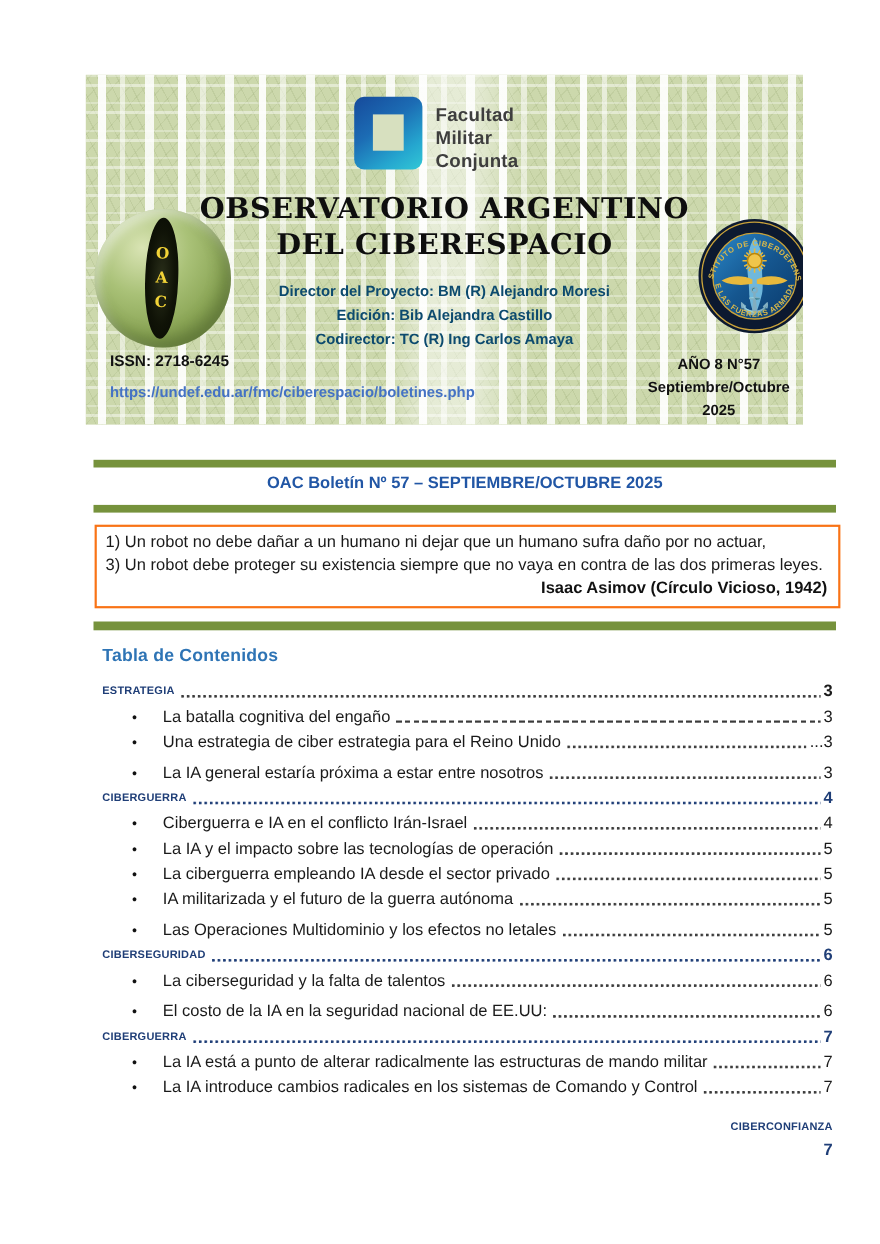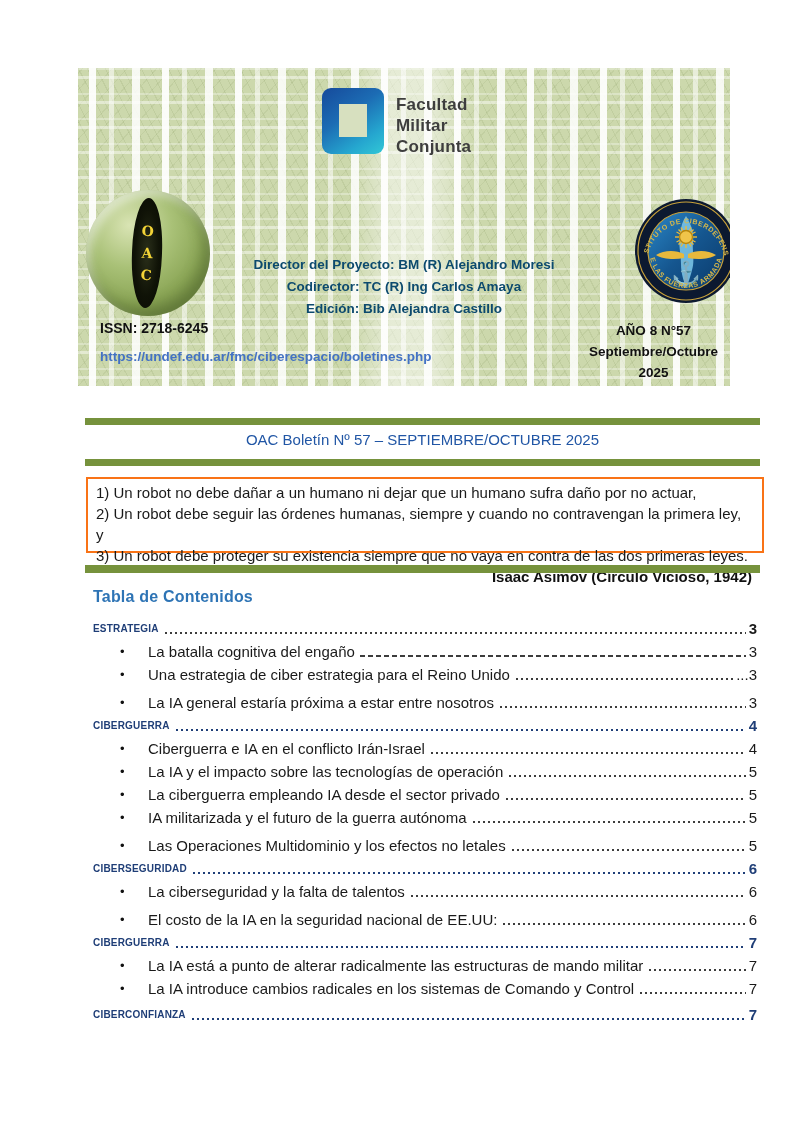--- a/index.html
+++ b/index.html
@@ -92,41 +92,41 @@
   
   .emblem { position:absolute; left:556px; top:130px; width:104px; height:106px; }
 
   
   .rule { position:absolute; left:85px; width:675px; height:8px; background:#76923C; }
   .rule1 { top:418px; height:7px; }
   .rule2 { top:459px; height:7px; }
   .rule3 { top:565px; }
   .bulletin-line {
     position:absolute; left:85px; top:431px; width:675px; text-align:center;
-    font-weight:normal; font-size:15px; color:#2156A5;
+    font-weight:bold; font-size:15px; color:#2156A5;
   }
 
   
   .quote-box {
     position:absolute; left:86px; top:477px; width:678px; height:76px;
     border:2px solid #f97316; background:#fff; padding:3px 10px 0 8px;
     font-size:15px; line-height:21px; color:#1a1a1a;
   }
   .quote-attr { text-align:right; font-weight:bold; color:#111; }
 
   
   .toc-heading {
     position:absolute; left:93px; top:588px; font-weight:bold; font-size:16px;
     color:#2E74B5; letter-spacing:.2px;
   }
   .toc { position:absolute; left:93px; top:616px; width:664px; }
   .toc-row { display:flex; align-items:flex-end; line-height:18px; margin-bottom:5px; }
   .toc-row.section { margin-top:4px; }
   .toc-row.gap { margin-top:10px; }
-  .toc-row.section.gap { margin-top:8px; }
+  .toc-row.section.gap { margin-top:18px;flex-direction:column; }
   .toc-row .lbl { font-size:15px; white-space:nowrap; }
   .toc-row.section .lbl { font-weight:bold; font-size:10px; color:#1F3E77; letter-spacing:.2px; }
   .toc-row.item .lbl { color:#1a1a1a; }
   .toc-row.item { padding-left:27px; }
   .toc-row .bullet { width:28px; font-size:13px; color:#111; flex:none; }
   .leader { flex:1; margin:0 3px 3px 5px; height:4px;
     background-repeat:repeat-x; background-position:left bottom; }
   .leader.dots.dark { background-image:radial-gradient(circle at 2px 2px, #3c3c3c 1.1px, rgba(0,0,0,0) 1.5px); background-size:5px 4px; }
   .leader.dots.navy { background-image:radial-gradient(circle at 2px 2px, #1F3E77 1.1px, rgba(0,0,0,0) 1.5px); background-size:5px 4px; }
   .leader.dash.dark { background-image:repeating-linear-gradient(90deg, #3c3c3c 0 5px, rgba(0,0,0,0) 5px 8px); height:2px; margin-bottom:4px; }
@@ -146,25 +146,29 @@
 
     <div class="fmc-logo">
       <div class="hole"></div>
     </div>
     <div class="fmc-text">
       <div>Facultad</div>
       <div>Militar</div>
       <div>Conjunta</div>
     </div>
 
+    <div class="banner-title">
+      <div>OBSERVATORIO ARGENTINO</div>
+      <div>DEL CIBERESPACIO</div>
+    </div>
 
     <div class="credits">
       <div>Director del Proyecto: BM (R) Alejandro Moresi</div>
+      <div>Edición: Bib Alejandra Castillo</div>
       <div>Codirector: TC (R) Ing Carlos Amaya</div>
-      <div>Edición: Bib Alejandra Castillo</div>
     </div>
 
     <div class="issn">ISSN: 2718-6245</div>
     <a class="url" href="#">https://undef.edu.ar/fmc/ciberespacio/boletines.php</a>
 
     <div class="issue-block">
       <div>AÑO 8 N°57</div>
       <div>Septiembre/Octubre</div>
       <div>2025</div>
     </div>
@@ -217,21 +221,20 @@
       </text>
     </svg>
   </div>
 
   <div class="rule rule1"></div>
   <div class="bulletin-line">OAC Boletín Nº 57 – SEPTIEMBRE/OCTUBRE 2025</div>
   <div class="rule rule2"></div>
 
   <div class="quote-box">
     <div>1) Un robot no debe dañar a un humano ni dejar que un humano sufra daño por no actuar,</div>
-    <div>2) Un robot debe seguir las órdenes humanas, siempre y cuando no contravengan la primera ley, y</div>
     <div>3) Un robot debe proteger su existencia siempre que no vaya en contra de las dos primeras leyes.</div>
     <div class="quote-attr">Isaac Asimov (Círculo Vicioso, 1942)</div>
   </div>
 
   <div class="rule rule3"></div>
 
   <div class="toc-heading">Tabla de Contenidos</div>
   <div class="toc" id="toc">
       <div class="toc-row section">
 

